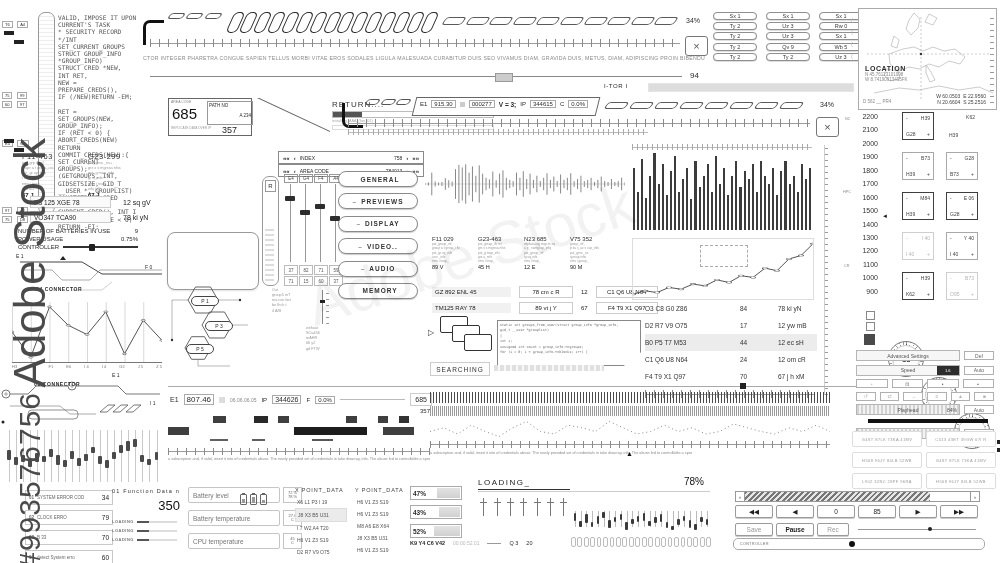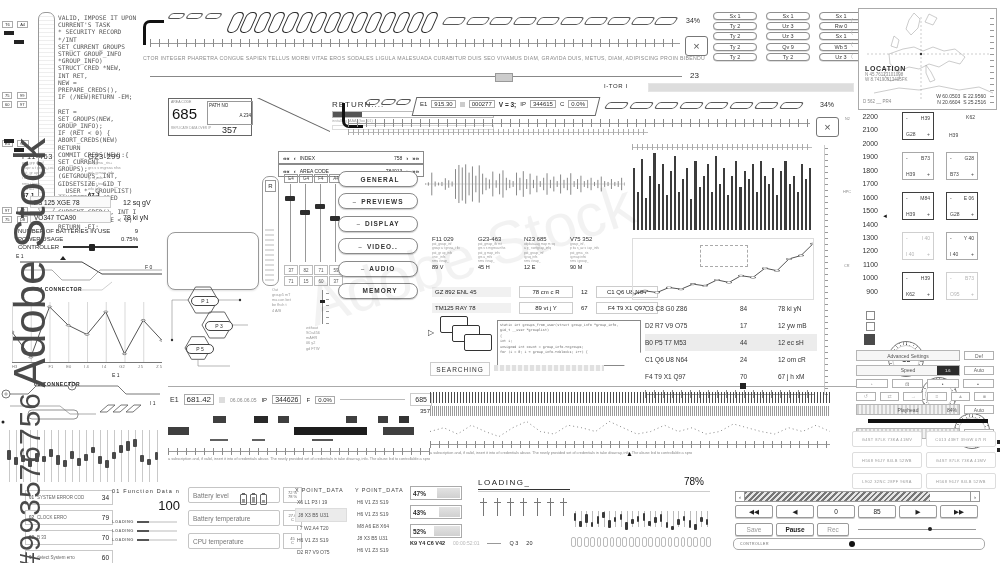--- a/index.html
+++ b/index.html
@@ -374,21 +374,21 @@
     </div>
       <div class="errrow">
       <span class="b">04</span>
       <span>detect System erro</span>
       <span class="ev">60</span>
     </div>
     </div>
 
   <div class="abs" style="left:112px;top:488px;width:72px">
     <div style="font-size:5.5px;letter-spacing:1.2px;color:#333">01 Function Data n</div>
-    <div style="font-size:13px;text-align:right;margin:4px 4px 6px 0;color:#111">100</div>
+    <div style="font-size:13px;text-align:right;margin:4px 4px 6px 0;color:#111">350</div>
     <div>
 
     <div class="ldrow">
           <b>LOADING</b>
           <i></i>
         </div>
         <div class="ldrow">
           <b>LOADING</b>
           <i></i>
         </div>
@@ -434,21 +434,21 @@
       <i></i>
       <i></i>
     </div>
   <span class="abs t7" style="left:686px;top:17px">34%</span>
   <div class="abs ruler" style="left:150px;top:39px;width:530px;height:8px"></div>
   <div class="abs closebox" style="left:685px;top:36px;width:21px;height:18px">×</div>
   <div class="abs gray" style="left:143px;top:55px;width:562px;font-size:5.2px;letter-spacing:.3px;white-space:nowrap;overflow:hidden">CTOR INTEGER PHARETRA CONGUE SAPIEN TELLUS MORBI VITAE EROS SODALES LIGULA MALESUADA CURABITUR DUIS SEO VIVAMUS DIAM, GRAVIDA DUIS, METUS, DIAM, ADIPISCING PROIN BIBENDUM EROS ET, TELLUS I</div>
   <div class="abs" style="left:150px;top:76px;width:532px;height:1px;background:#888">
     <i style="position:absolute;left:345px;top:-3px;width:16px;height:7px;background:#ccc;border:1px solid #999;display:block"></i>
   </div>
-  <span class="abs t8" style="left:690px;top:71px">23</span>
+  <span class="abs t8" style="left:690px;top:71px">94</span>
   <span class="abs t6 ls" style="left:604px;top:83px">I-TOR I</span>
   <div class="abs" style="left:648px;top:83px;width:204px;height:7px;background:#ddd;border:1px solid #e5e5e5"></div>
 
   <div class="abs btn-grid" style="left:713px;top:12px">
 
   <button class="pill-btn">
         <span>Sx 1</span>
       </button>
       <button class="pill-btn">
         <span>Sx 1</span>
@@ -958,21 +958,21 @@
       <span>67 j h  xM</span>
     </div>
     </div>
   <div class="abs ruler" style="left:645px;top:390px;width:170px;height:8px"></div>
   <div class="abs hticks" style="left:824px;top:145px;width:3px;height:250px;border-left:1px solid #ccc"></div>
 
   <div class="abs" style="left:168px;top:386px;width:690px;height:1px;background:#aaa"></div>
   <div class="abs" style="left:740px;top:383px;width:6px;height:6px;background:#222"></div>
   <div class="abs flex" style="left:170px;top:393px;width:262px;align-items:center;gap:5px">
     <span class="t7">E1</span>
-    <span class="boxed t8">681.42</span>
+    <span class="boxed t8">807.46</span>
     <i style="width:6px;height:6px;background:#ddd;display:inline-block"></i>
     <span class="t5 gray">06.06.06.05</span>
     <span class="t6">IP</span>
     <span class="boxed t7">344626</span>
     <span class="t6">F</span>
     <span class="boxed t6">0.0%</span>
     <i style="flex:1;height:1px;background:#bbb;display:inline-block"></i>
     <span class="bdl" style="font-size:7px;padding:2px 4px">685</span>
   </div>
   <span class="abs t6" style="left:420px;top:408px">357</span>

